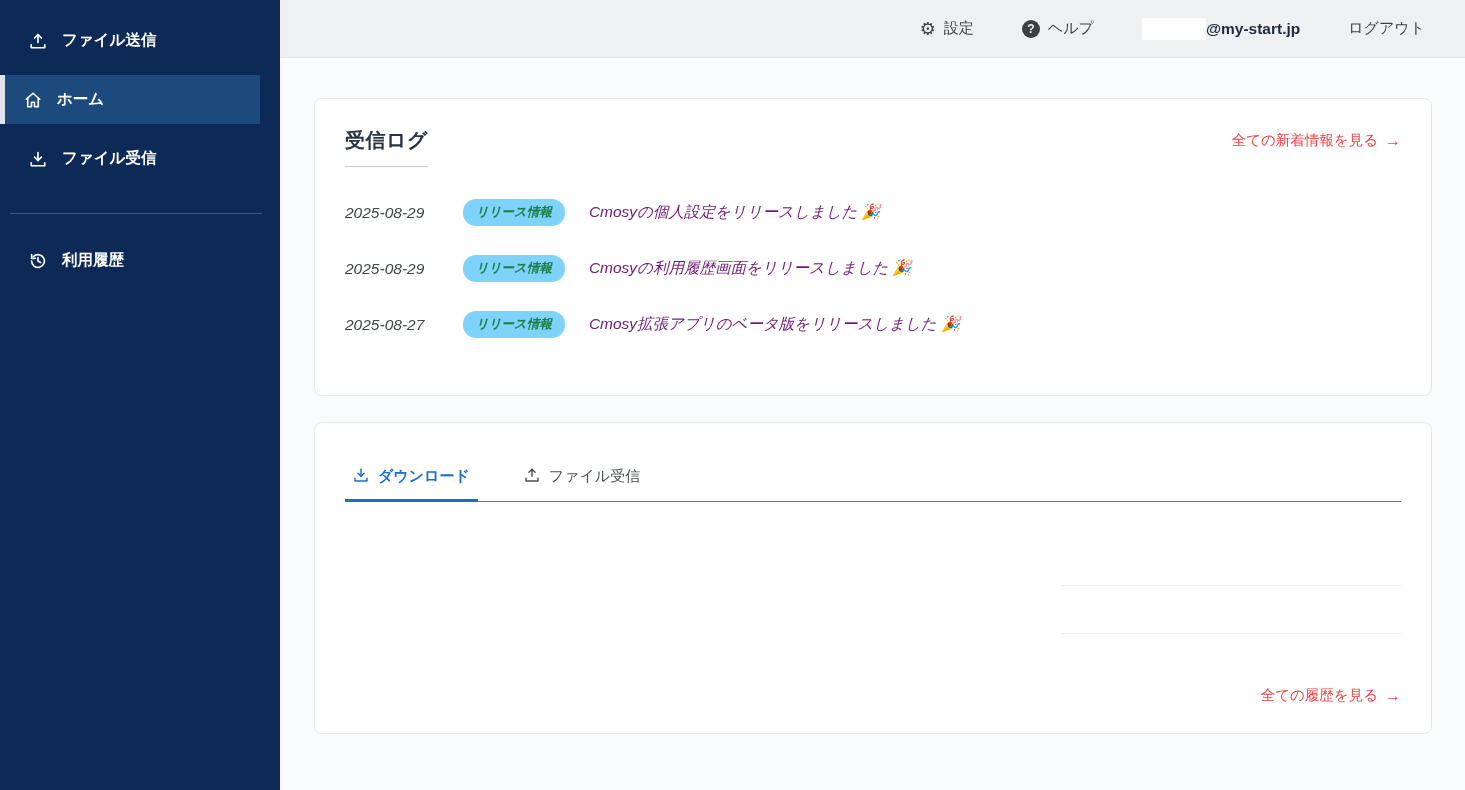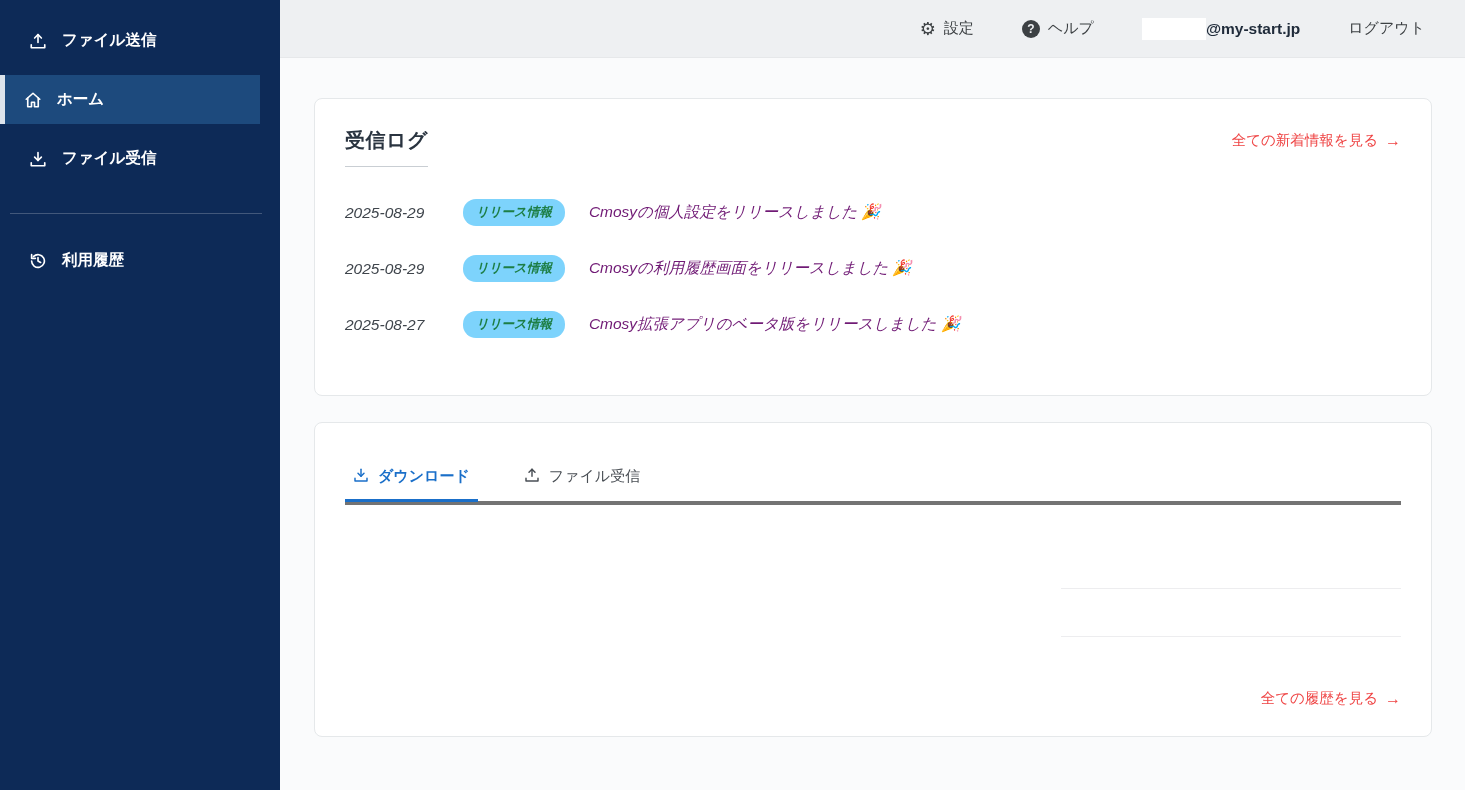--- a/index.html
+++ b/index.html
@@ -69,21 +69,21 @@
   .news-list { list-style:none; margin-top:32px; }
   .news-row { display:flex; align-items:center; margin-bottom:29px;font-style:italic; }
   .news-date { width:118px; flex-shrink:0; font-size:15.5px; color:#3f454c; }
   .badge {
     background:#7dd3fc; color:#1d7e45; font-size:12.5px; font-weight:bold;
     padding:5px 13px; border-radius:13px; margin-right:24px; white-space:nowrap;
   }
   .news-link { color:#701a75; font-size:15.5px; text-decoration:none; cursor:pointer; }
 
   .logs-title { padding-bottom:20px; border-bottom:1px solid #dadde0; }
-  .tabs { display:flex; border-bottom:4px solid #737373; }
+  .tabs { display:flex; border-bottom:1px solid #737373; }
   .tab {
     position:relative; display:flex; align-items:center; gap:9px;
     padding:16px 8px 15px; margin-right:38px;
     font-size:15px; color:#4a4f55; cursor:pointer;
   }
   .tab svg { width:16px; height:16px; }
   .tab.active { color:#1a6fc9; font-weight:bold; }
   .tab.active::after {
     content:""; position:absolute; left:0; right:0; bottom:-1px; height:3px; background:#1a6fc9;
   }

